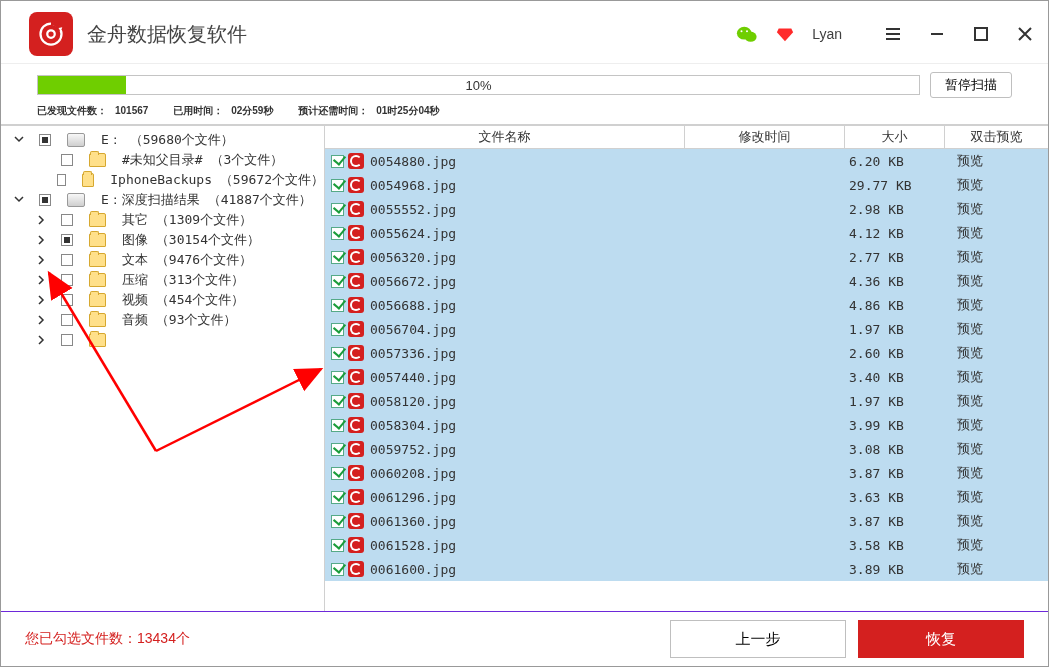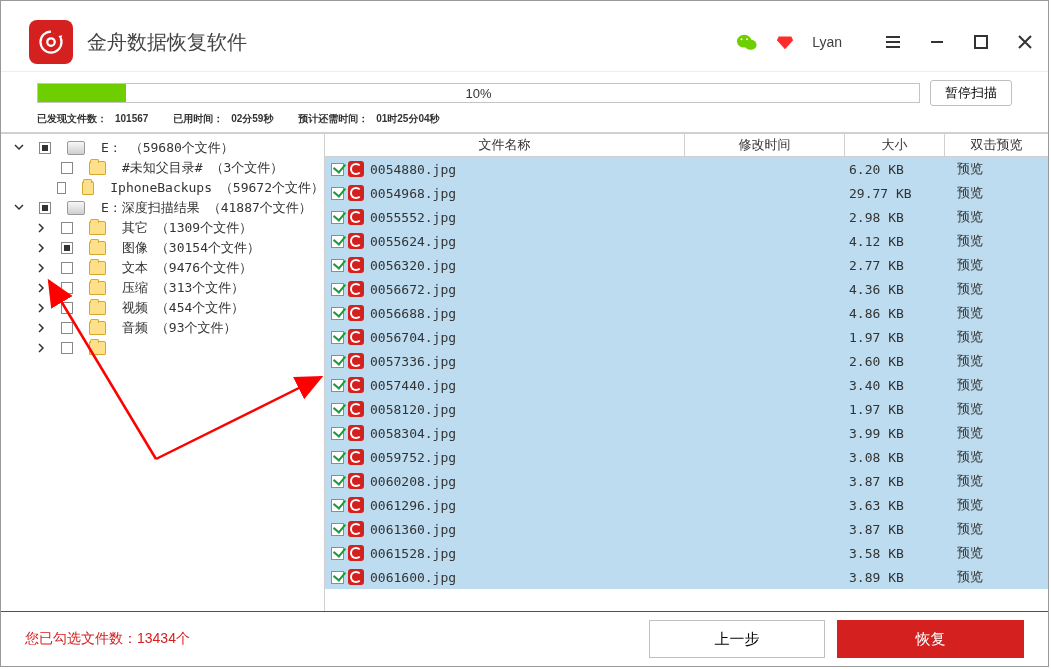--- a/index.html
+++ b/index.html
@@ -20,21 +20,21 @@
     box-sizing: border-box;
     display: flex;
     flex-direction: column;
     position: relative;
   }
   
   .titlebar {
     height: 58px;
     display: flex;
     align-items: center;
-    padding: 12px 10px 0 28px;
+    padding: 4px 10px 0 28px;
     border-bottom: 1px solid #eee;
   }
   .logo {
     width: 44px;
     height: 44px;
     border-radius: 8px;
     background: #d4201f;
     display: flex;
     align-items: center;
     justify-content: center;
@@ -265,21 +265,21 @@
   .btn-prev {
     width: 176px;
     height: 38px;
     border: 1px solid #bfbfbf;
     background:#fff;
     font-size:15px;
     cursor:pointer;
     margin-right:12px;
   }
   .btn-recover {
-    width: 187px;
+    width: 166px;
     height: 38px;
     border: none;
     background:#d4201f;
     color:#fff;
     font-size:15px;
     cursor:pointer;
   }
 
   
   ::-webkit-scrollbar { width: 16px; height: 16px; }

